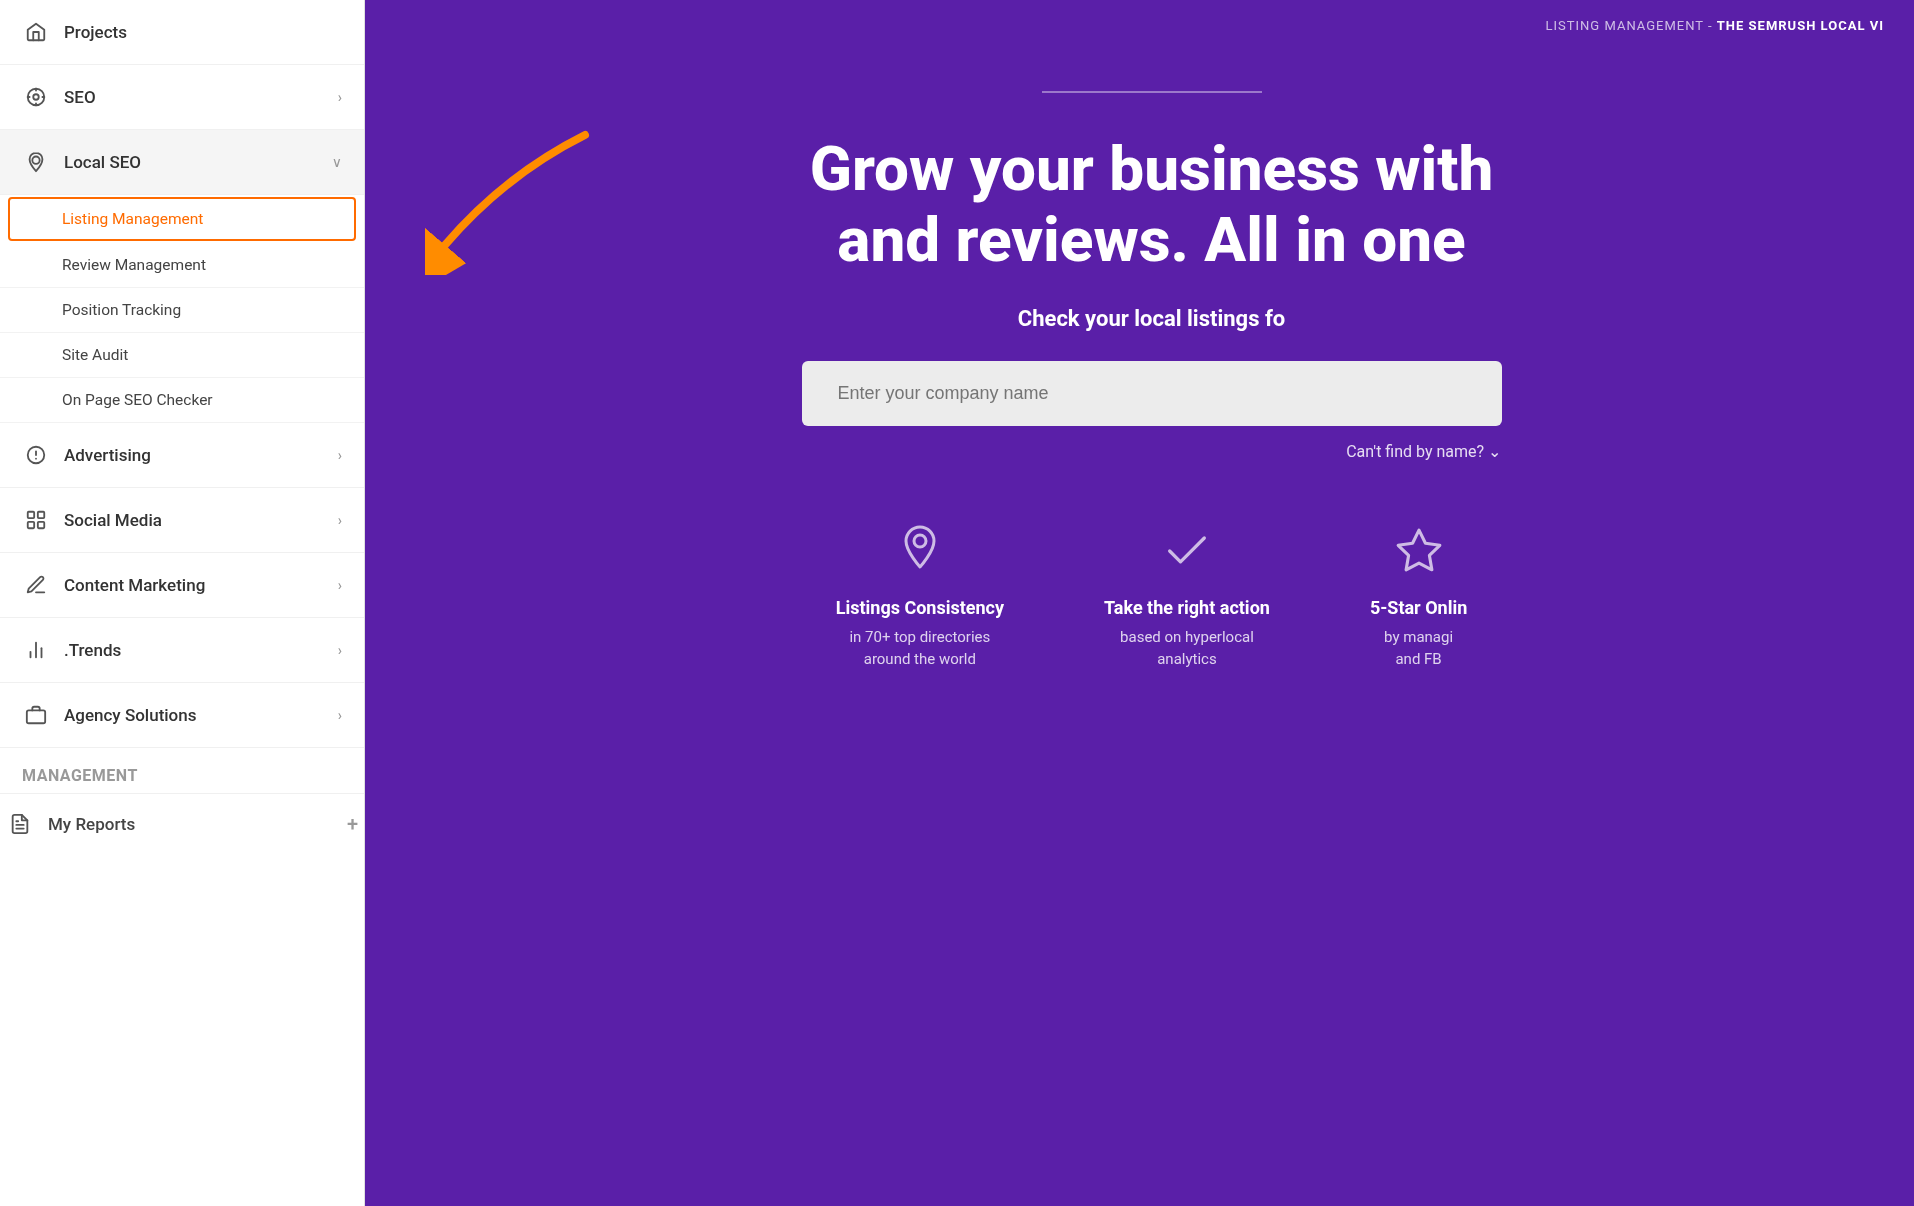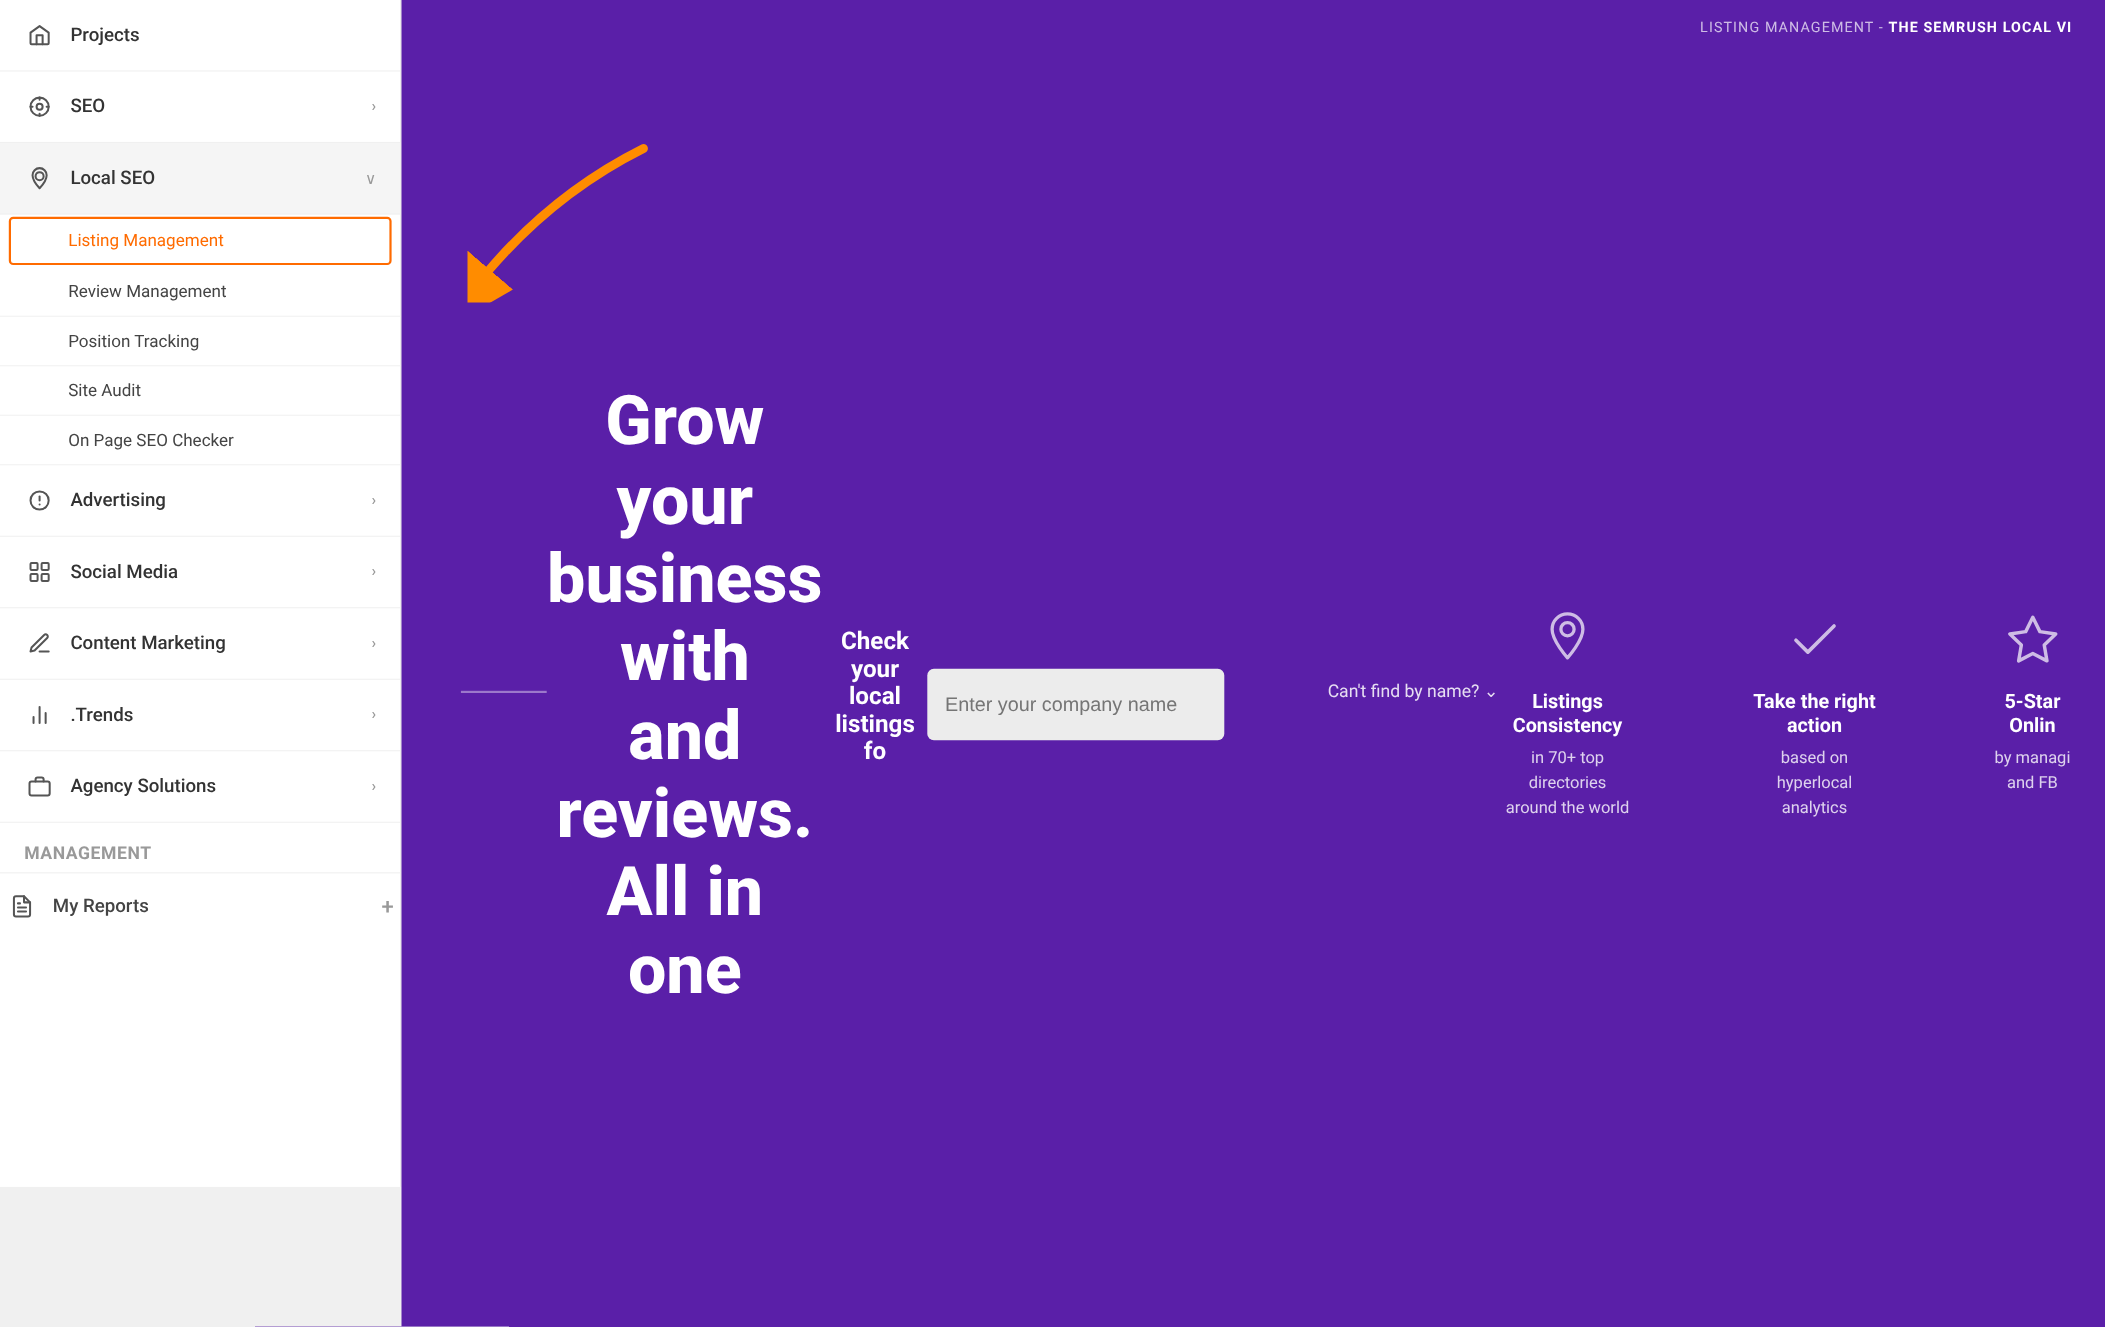--- a/index.html
+++ b/index.html
@@ -7,21 +7,21 @@
 
     
     .sidebar {
       width: 365px;
       min-width: 365px;
       background: #fff;
       border-right: 1px solid #e0e0e0;
       display: flex;
       flex-direction: column;
       overflow-y: auto;
-      height: 1079px;
+      height: 1206px;
     }
 
     .sidebar-item {
       display: flex;
       align-items: center;
       padding: 18px 22px;
       cursor: pointer;
       border-bottom: 1px solid #f0f0f0;
       color: #333;
       font-size: 17px;
@@ -119,20 +119,21 @@
     }
 
     .breadcrumb-text strong {
       color: #fff;
       font-weight: 700;
     }
 
     .hero-section {
       flex: 1;
       display: flex;
+      flex-direction: column;
       align-items: center;
       padding: 40px 30px 0 30px;
       position: relative;
       margin-left: 24px;
     }
 
     .hero-line {
       width: 220px;
       height: 2px;
       background: rgba(255,255,255,0.4);
@@ -154,21 +155,21 @@
       font-size: 22px;
       font-weight: 700;
       text-align: center;
       margin-bottom: 30px;
     }
 
     .search-bar {
       width: 700px;
       background: #ececec;
       border-radius: 6px;
-      padding: 22px 16px;
+      padding: 22px 36px;
       font-size: 18px;
       color: #999;
       border: none;
       outline: none;
       margin-bottom: 16px;
     }
 
     .features-row {
       display: flex;
       justify-content: center;

